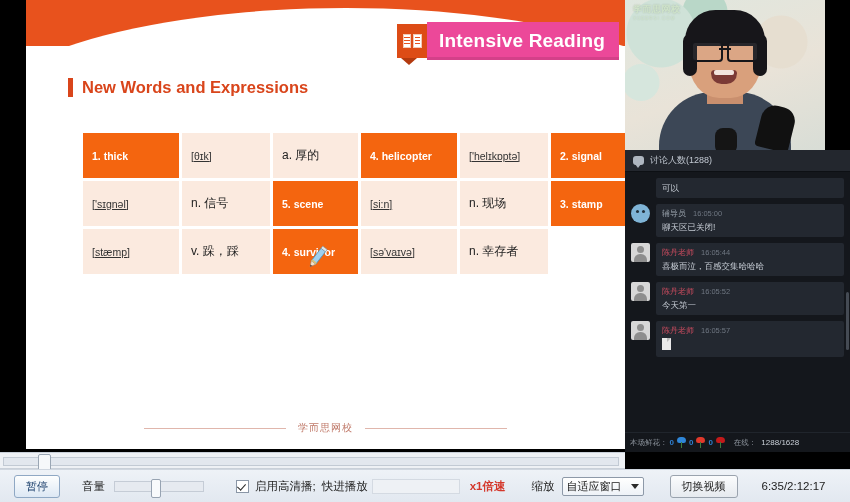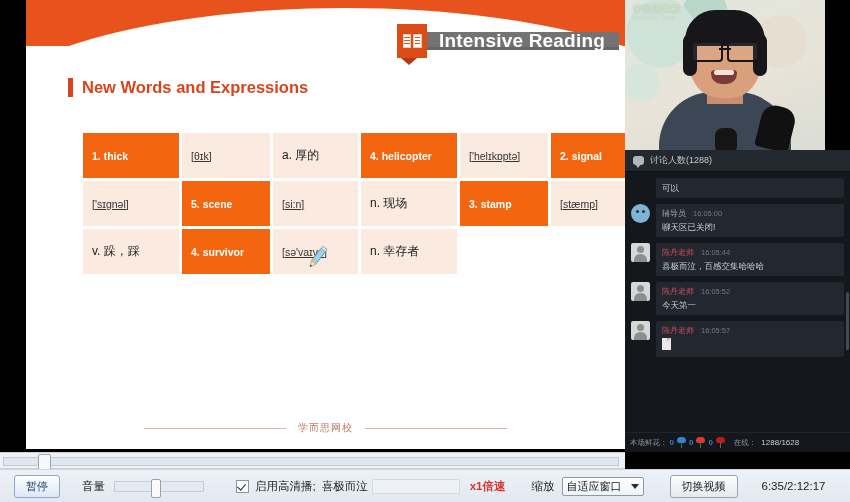--- a/index.html
+++ b/index.html
@@ -19,21 +19,21 @@
   
   .ir-banner{position:absolute;left:371px;top:24px;display:flex;align-items:center;height:34px;z-index:5;}
   .ir-icon-box{width:30px;height:34px;background:#dd4c16;display:flex;align-items:center;justify-content:center;
                position:relative;}
   .ir-icon-box::after{content:"";position:absolute;left:4px;top:34px;border-left:8px solid transparent;
                border-right:8px solid transparent;border-top:7px solid #b33a0f;}
   .book-ico{width:19px;height:14px;position:relative;}
   .book-ico .pg{position:absolute;top:0;width:8.5px;height:14px;background:#fff;border:1px solid #f3c9b4;box-sizing:border-box;}
   .book-ico .pg.l{left:0;} .book-ico .pg.r{right:0;}
   .book-ico .ln{position:absolute;height:1.3px;background:#e8521d;}
-  .ir-label{height:18px;background:#737373;color:#fff;font-size:19px;font-weight:bold;
+  .ir-label{height:38px;background:#ec4899;color:#fff;font-size:19px;font-weight:bold;
             display:flex;align-items:center;padding:0 14px 0 12px;letter-spacing:.2px;
             box-shadow:inset 0 -3px 0 rgba(0,0,0,.10);}
 
   
   .sec-head{position:absolute;left:42px;top:78px;display:flex;align-items:center;z-index:4;}
   .sec-bar{width:5px;height:19px;background:#d9451b;margin-right:9px;}
   .sec-title{color:#d9451b;font-size:16.5px;font-weight:bold;}
 
   
   .vocab{position:absolute;left:57px;top:133px;width:486px;display:grid;
@@ -189,20 +189,21 @@
 
     <div class="vocab">
       <div class="cell word">1. thick</div>
       <div class="cell ipa">[θɪk]</div>
       <div class="cell zh">a. 厚的</div>
       <div class="cell word">4. helicopter</div>
       <div class="cell ipa">['helɪkɒptə]</div>
 
       <div class="cell word">2. signal</div>
       <div class="cell ipa">['sɪgnəl]</div>
+      <div class="cell zh">n. 信号</div>
       <div class="cell word">5. scene</div>
       <div class="cell ipa">[si:n]</div>
       <div class="cell zh">n. 现场</div>
 
       <div class="cell word">3. stamp</div>
       <div class="cell ipa">[stæmp]</div>
       <div class="cell zh">v. 跺，踩</div>
       <div class="cell word">4. survivor</div>
       <div class="cell ipa">[sə'vaɪvə]</div>
       <div class="cell zh">n. 幸存者</div>
@@ -355,21 +356,21 @@
     <div class="vol-track">
       <div class="vol-thumb"></div>
     </div>
 
     <span class="sp" style="width:32px"></span>
     <span class="cbox"></span>
     <span class="sp" style="width:6px"></span>
     <span class="tb-label">启用高清播;</span>
 
     <span class="sp" style="width:6px"></span>
-    <span class="tb-label">喜极而泣</span>
+    <span class="tb-label">快进播放</span>
     <span class="sp" style="width:4px"></span>
     <div class="ff-field"></div>
 
     <span class="sp" style="width:10px"></span>
     <span class="speed">x1倍速</span>
 
     <span class="sp" style="width:26px"></span>
     <span class="tb-label">缩放</span>
     <span class="sp" style="width:7px"></span>
     <div class="select">

